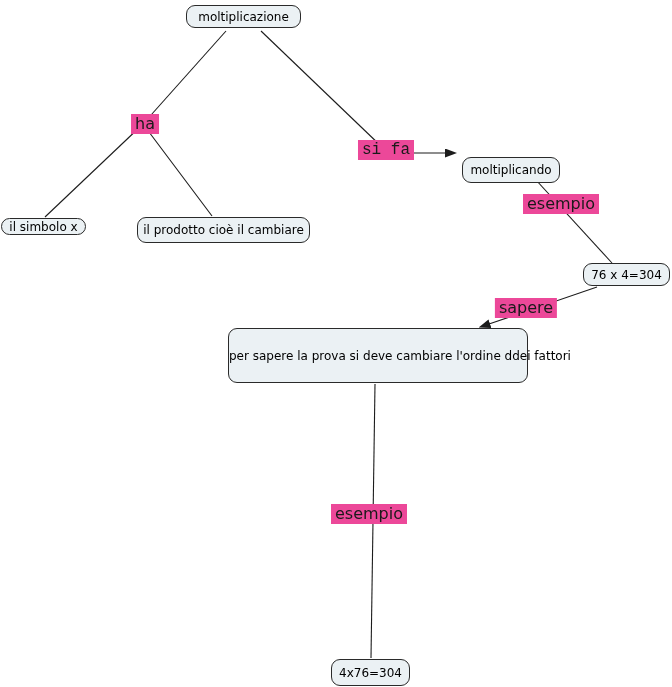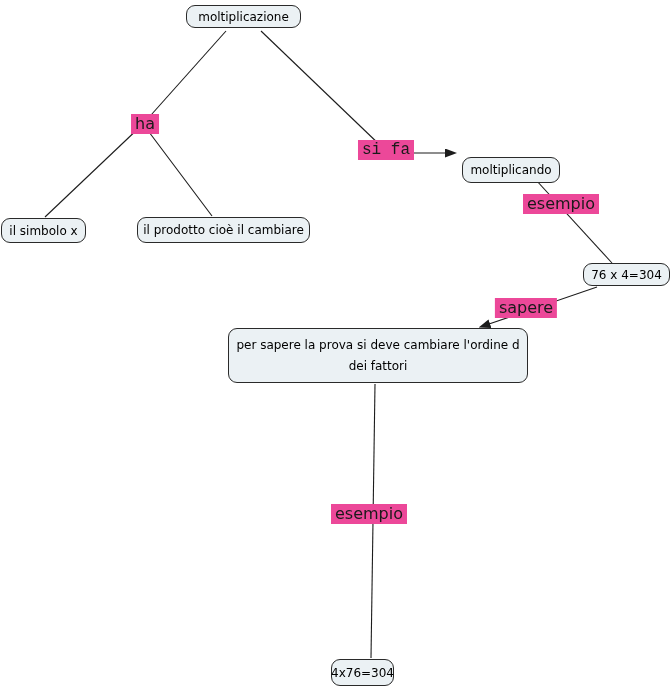--- a/index.html
+++ b/index.html
@@ -36,43 +36,43 @@
     font-size: 12px;
     line-height: 1;
     display: flex;
     align-items: center;
     justify-content: center;
     text-align: center;
     white-space: nowrap;
     cursor: default;
   }
   .node.multiline {
-    flex-direction: column;
+    flex-direction: row;
     justify-content: space-evenly;
     text-align: center;
   }
   .link-label {
     position: absolute;
     transform: translate(-50%, -50%);
     background: #ec4899;
     color: #1a1a1a;
     font-size: 16px;
     line-height: 1;
     padding: 2px 4px;
     white-space: nowrap;
     cursor: default;
   }
   
   #node-root          { left: 186px; top: 5px;   width: 115px; height: 23px; }
-  #node-simbolo       { left: 1px;   top: 218px; width: 85px;  height: 25px; text-align: center; }
+  #node-simbolo       { left: 1px;   top: 218px; width: 85px;  height: 17px; text-align: center; }
   #node-prodotto      { left: 137px; top: 217px; width: 173px; height: 26px; }
   #node-moltiplicando { left: 462px; top: 141px; width: 98px;  height: 26px; margin-top: 16px; }
   #node-es-prodotto   { left: 583px; top: 263px; width: 87px;  height: 23px; }
   #node-prova         { left: 228px; top: 328px; width: 300px; height: 55px; }
-  #node-es-prova      { left: 331px; top: 659px; width: 63px;  height: 27px; }
+  #node-es-prova      { left: 331px; top: 659px; width: 79px;  height: 27px; }
   
   #label-ha       { left: 145px; top: 124px; }
   #label-si-fa    { left: 386px; top: 150px; font-family: Liberation Mono, monospace; }
   #label-esempio1 { left: 561px; top: 204px; }
   #label-prova    { left: 526px; top: 308px; }
   #label-esempio2 { left: 369px; top: 514px; }
 </style>
 </head>
 <body>
 

